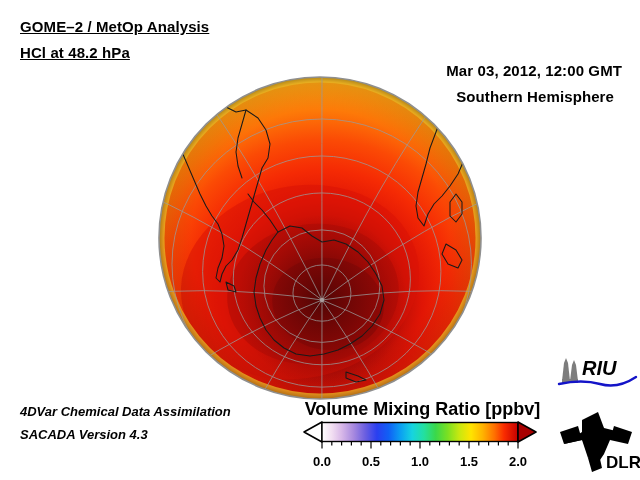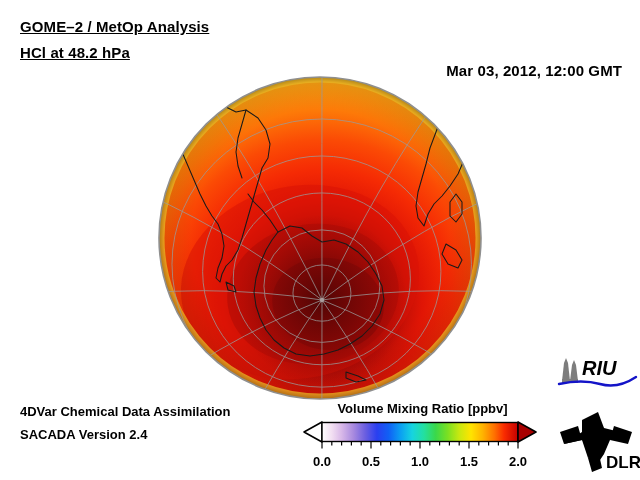--- a/index.html
+++ b/index.html
@@ -58,32 +58,33 @@
     position: absolute;
     left: 20px;
     top: 400px;
     width: 300px;
   }
   .cline {
     font-size: 13px;
     font-weight: bold;
     line-height: 23px;
     white-space: nowrap;
+    font-style: italic;
   }
 
   
   #colorbar-block {
     position: absolute;
     left: 300px;
     top: 401px;
     width: 245px;
     height: 70px;
   }
   #colorbar-title {
-    font-size: 13px;
+    font-size: 18px;
     font-weight: bold;
     text-align: center;
     width: 245px;
     line-height: 16px;
     white-space: nowrap;
   }
   #colorbar-svg {
     display: block;
     margin-top: 2px;
   }
@@ -109,20 +110,21 @@
 </head>
 <body>
 
 <div id="header-left">
   <div class="hline">GOME–2 / MetOp Analysis</div>
   <div class="hline">HCl at 48.2 hPa</div>
 </div>
 
 <div id="header-right">
   <div class="hline">Mar 03, 2012, 12:00 GMT</div>
+  <div class="hline sub">Southern Hemisphere</div>
 </div>
 
 <div id="globe-panel">
   <svg id="globe-svg" width="340" height="340" viewBox="0 0 340 340">
     <defs>
       <clipPath id="diskClip">
         <circle id="clipCircle" cx="170" cy="170" r="161"></circle>
       </clipPath>
       <radialGradient id="fieldGrad" gradientUnits="userSpaceOnUse" cx="172" cy="232" r="250">
       <stop offset="0%" stop-color="#5a0505"></stop>
@@ -215,21 +217,21 @@
       <path d="M 76 214 L 84 218 L 86 224 L 78 222 Z"></path>
       <path d="M 196 304 L 208 308 L 216 312 L 206 314 L 196 310 Z"></path>
     </g>
 
     <circle cx="170" cy="170" r="161" fill="none" stroke="#8f8f8f" stroke-width="1.6"></circle>
   </svg>
 </div>
 
 <div id="credits">
   <div class="cline">4DVar Chemical Data Assimilation</div>
-  <div class="cline">SACADA Version 2.4</div>
+  <div class="cline">SACADA Version 4.3</div>
 </div>
 
 <div id="colorbar-block">
   <div id="colorbar-title">Volume Mixing Ratio [ppbv]</div>
   <svg id="colorbar-svg" width="245" height="52" viewBox="0 0 245 52">
     <defs>
       <linearGradient id="cbGrad" x1="0" y1="0" x2="1" y2="0">
           <stop offset="0%" stop-color="#ffffff"></stop>
           <stop offset="5%" stop-color="#f2dff2"></stop>
           <stop offset="10%" stop-color="#d8b8e8"></stop>

